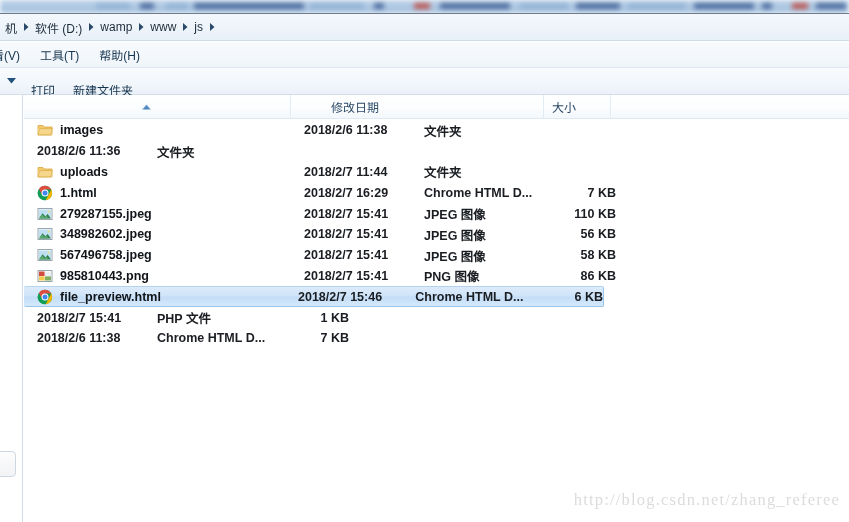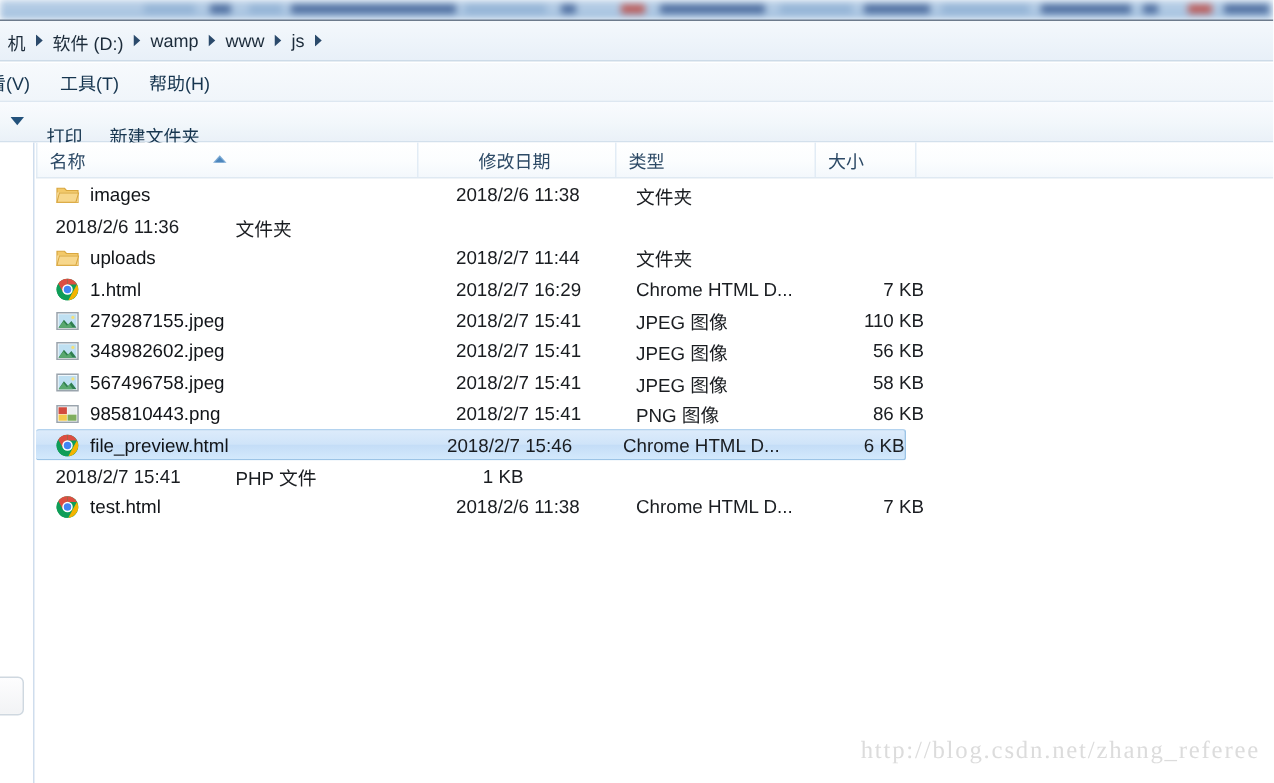--- a/index.html
+++ b/index.html
@@ -159,20 +159,21 @@
     top: 1px;
     width: 11px; height: 6px;
   }
 
   
   .filelist {
     position: absolute;
     left: 24px; top: 120px;
     width: 825px; height: 402px;
     background: #ffffff;
+    font-weight: bold;
   }
   .row {
     position: relative;
     height: 20.8px;
     display: flex;
     align-items: center;
     padding-left: 13px;
     font-size: 12.5px;
     color: #111418;
   }
@@ -301,28 +302,22 @@
     <div class="navpane-splitbtn"></div>
   </div>
 
   <div class="listheader">
     <div class="sortarrow" style="left:117px;">
       <svg width="11" height="6" viewBox="0 0 11 6">
         <path d="M5.5 0.5 L10 5.5 L1 5.5 Z" fill="#7aa9d4"></path>
         <path d="M5.5 1.8 L8.6 5.2 L2.4 5.2 Z" fill="#4d87bd"></path>
       </svg>
     </div>
-    <div class="hcell" style="left:0px;   width:266px;">
-      <span>名称</span>
-    </div>
-    <div class="hcell" style="left:254px; width:120px;padding-left:40px;">
+    <div class="hcell" style="left:266px; width:120px;padding-left:40px;">
       <span>修改日期</span>
-    </div>
-    <div class="hcell" style="left:386px; width:120px;">
-      <span>类型</span>
     </div>
     <div class="hcell" style="left:506px; width:80px;margin-left:13px;">
       <span>大小</span>
     </div>
     <div class="hcell" style="left:586px; width:239px;"></div>
   </div>
 
   <div class="filelist" id="filelist">
       <div class="row">
         <div class="cell-name">
@@ -464,34 +459,20 @@
         <div class="cell-date">2018/2/7 15:46</div>
         <div class="cell-type">Chrome HTML D...</div>
         <div class="cell-size">6 KB</div>
       </div>
       <div class="row">
         <div class="cell-date">2018/2/7 15:41</div>
         <div class="cell-type">PHP 文件</div>
         <div class="cell-size">1 KB</div>
       </div>
       <div class="row">
-        <div class="cell-name">
-          <span class="ficon">
-            <svg width="16" height="16" viewBox="0 0 16 16">
-              <circle cx="8" cy="8" r="7.2" fill="#0f9d58"></circle>
-              <path d="M8 .8 A7.2 7.2 0 0 1 14.3 4.6 L8 4.6 Z" fill="#dc4e41"></path>
-              <path d="M1.8 4.2 A7.2 7.2 0 0 1 8 .8 L8 4.6 L4.8 9.6 Z" fill="#dc4e41"></path>
-              <path d="M14.3 4.6 A7.2 7.2 0 0 1 8.6 15.17 L11.4 9.9 Z" fill="#f4b400"></path>
-              <path d="M4.8 9.6 L8.6 15.17 A7.2 7.2 0 0 1 1.8 4.2 Z" fill="#0f9d58"></path>
-              <circle cx="8" cy="8" r="3.5" fill="#ffffff"></circle>
-              <circle cx="8" cy="8" r="2.5" fill="#4285f4"></circle>
-            </svg>
-          </span>
-          <span>test.html</span>
-        </div>
         <div class="cell-date">2018/2/6 11:38</div>
         <div class="cell-type">Chrome HTML D...</div>
         <div class="cell-size">7 KB</div>
       </div>
     </div>
 
   <div class="watermark">http://blog.csdn.net/zhang_referee</div>
 
 </div>
 

